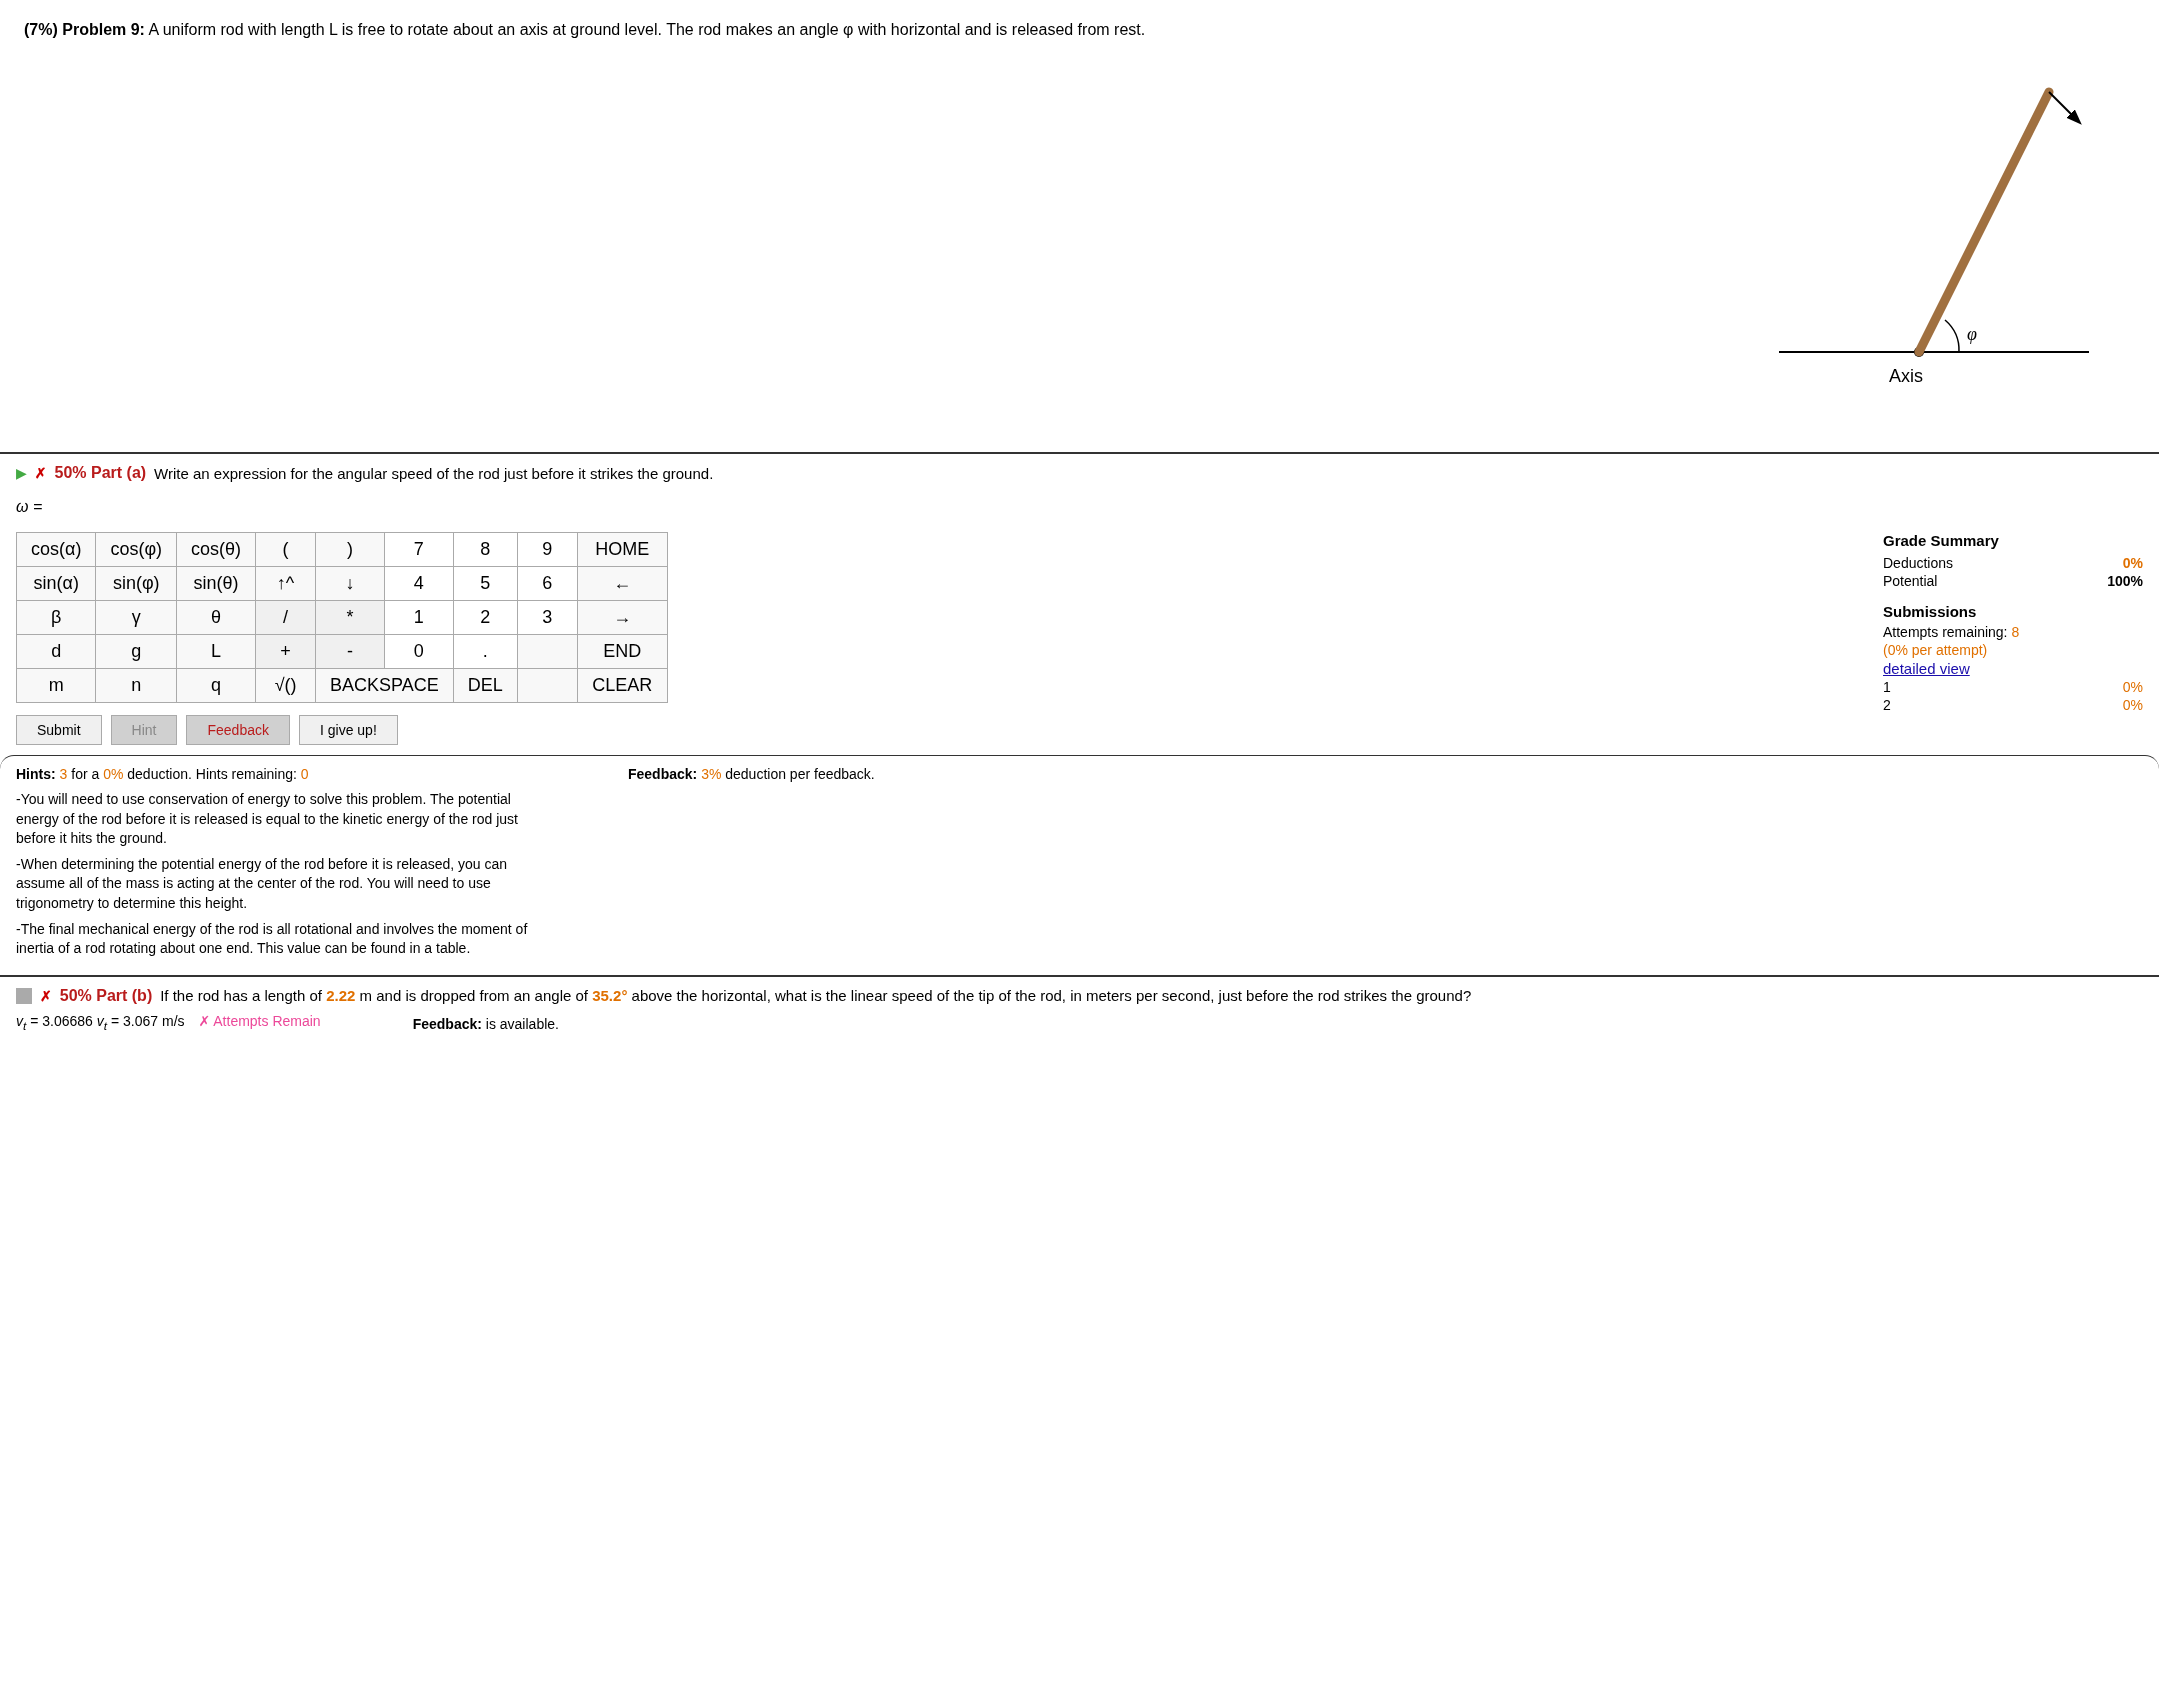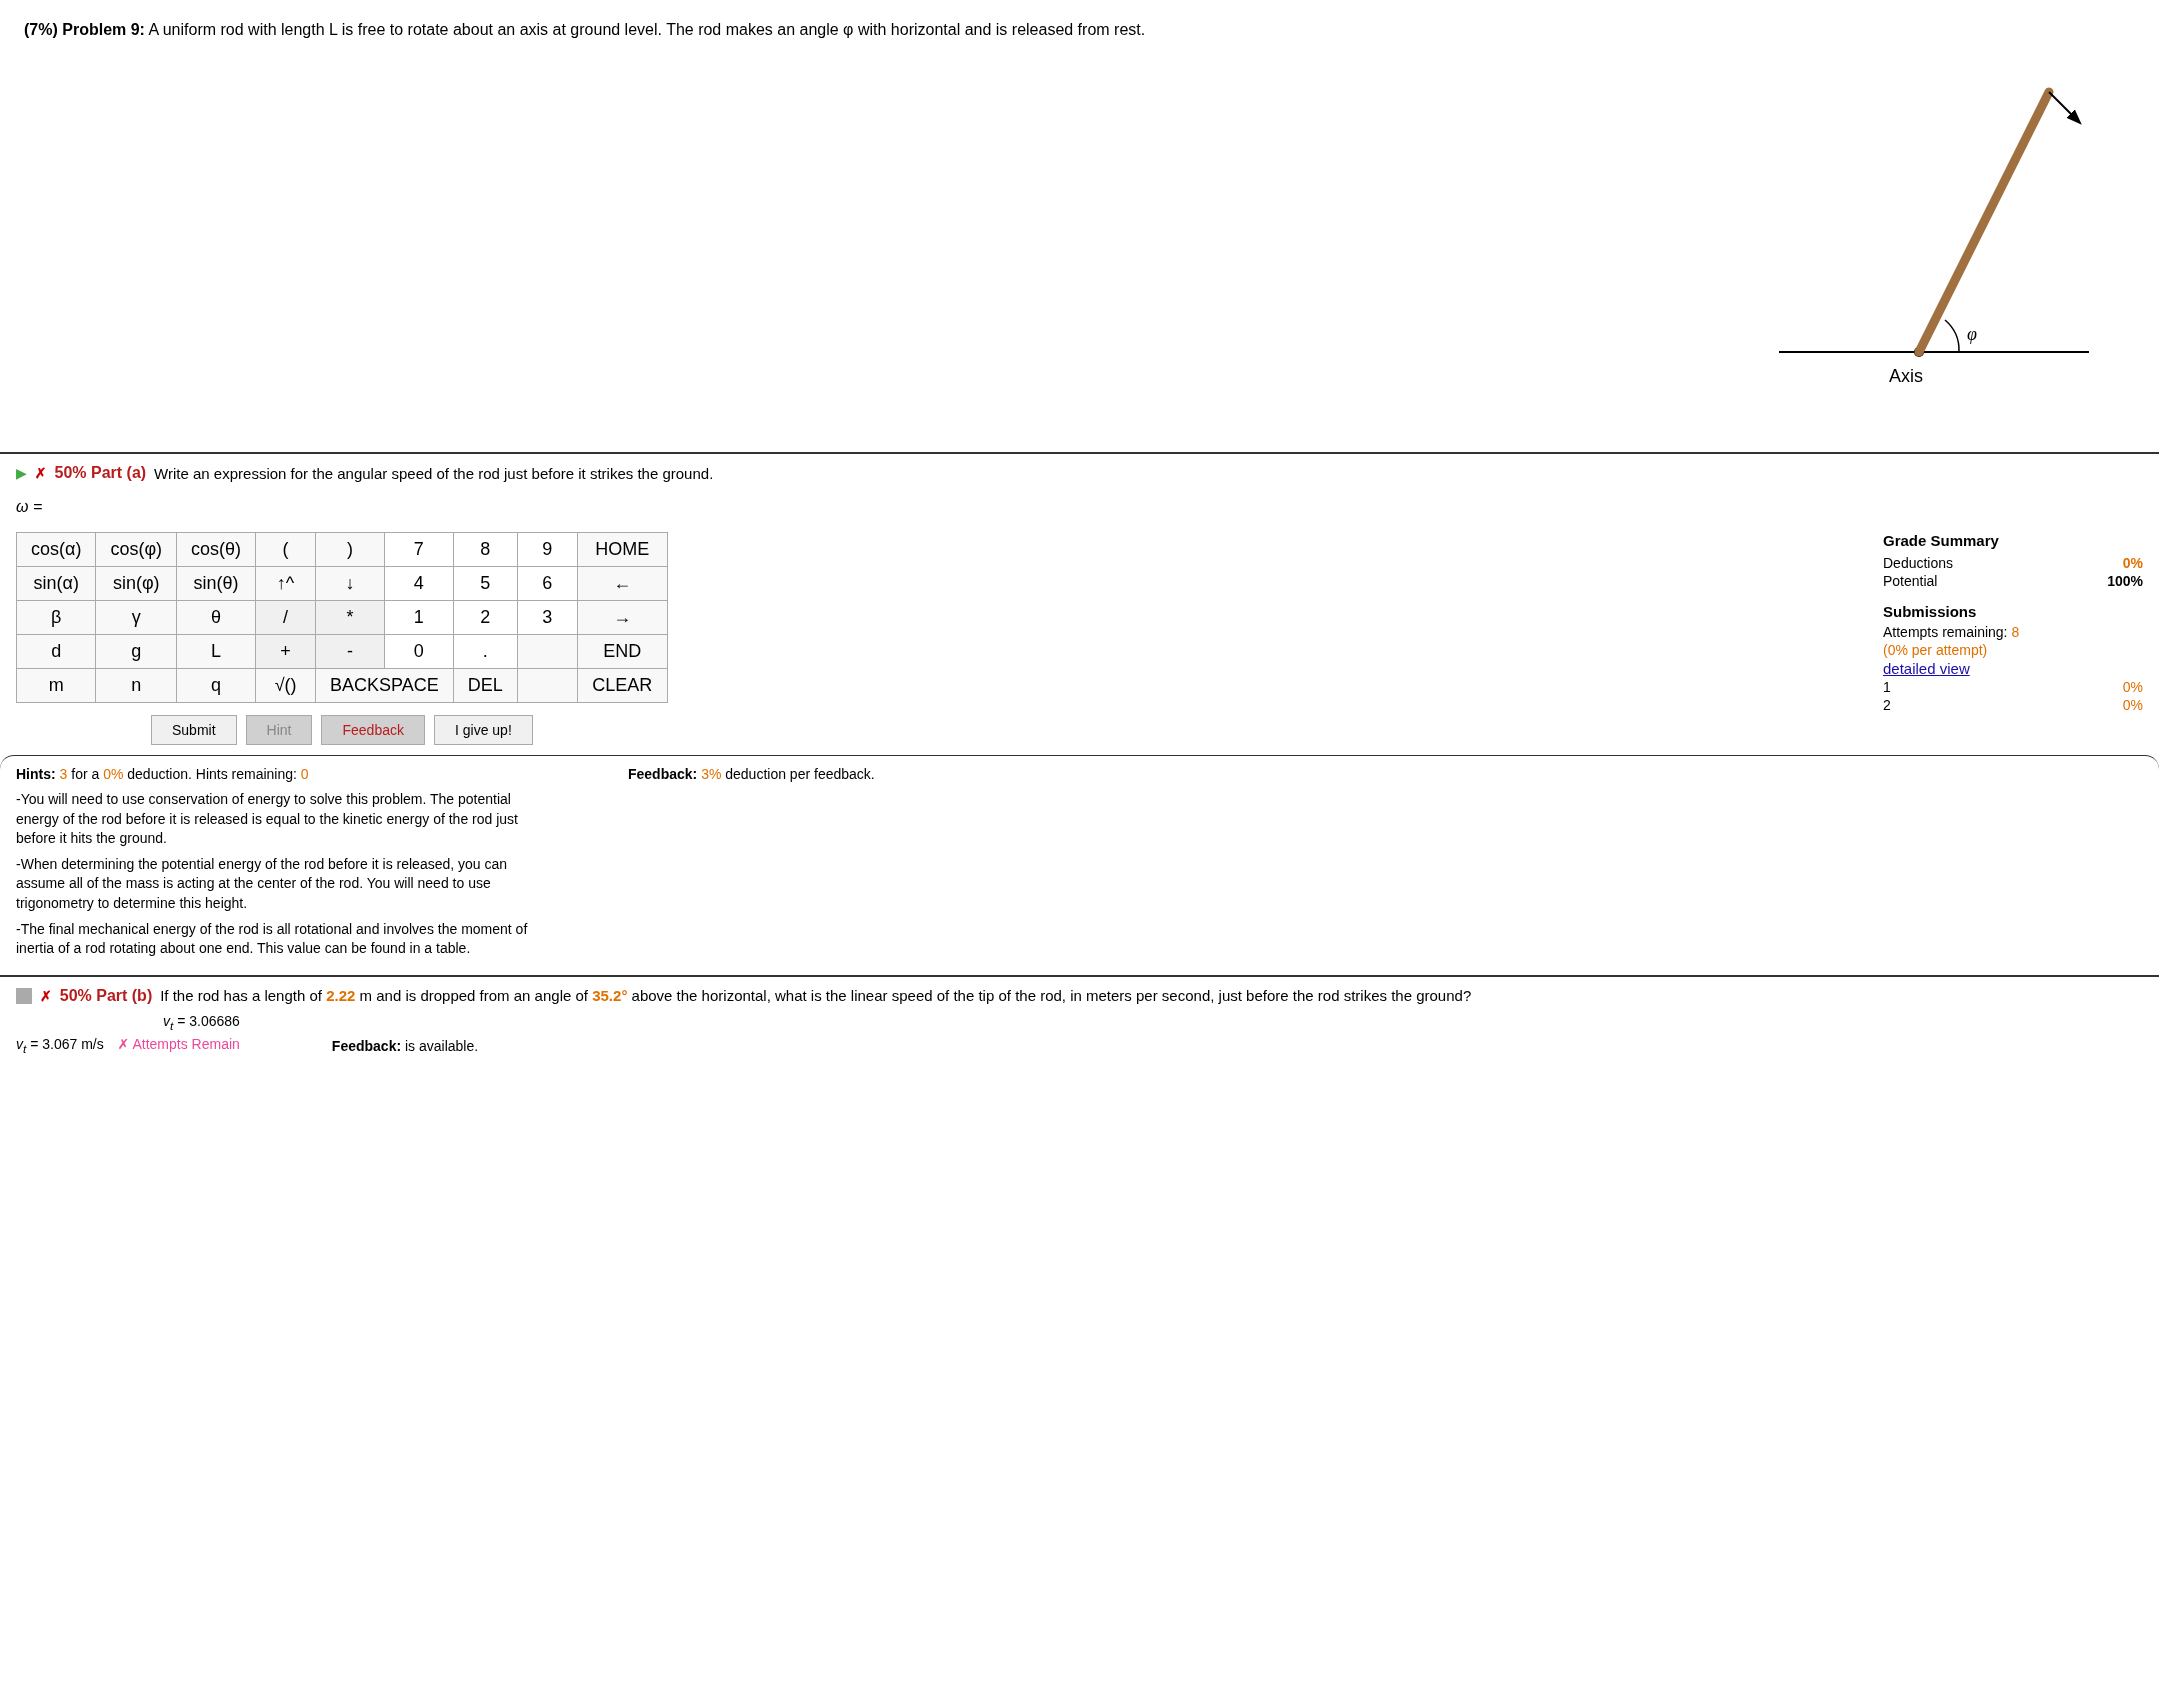--- a/index.html
+++ b/index.html
@@ -37,21 +37,21 @@
       text-align: center;
       font-size: 18px;
       cursor: pointer;
       min-width: 60px;
       background: #f8f8f8;
     }
     .calc-table td.num-key { background: #fff; }
     .calc-table td.wide { min-width: 90px; }
     .calc-table td.op { background: #f0f0f0; }
 
-    .buttons-row { display: flex; gap: 9px; margin-top: 12px; justify-content: center; }
+    .buttons-row { display: flex; gap: 9px; margin-top: 12px; justify-content: flex-start; }
     .btn { padding: 6px 20px; font-size: 14px; border: 1px solid #aaa; background: #f0f0f0; cursor: pointer; }
     .btn-submit { background: #f0f0f0; }
     .btn-hint { background: #d0d0d0; color: #888; }
     .btn-feedback { background: #d0d0d0; color: #b91c1c; }
     .btn-giveup { background: #f0f0f0; }
 
     
     .grade-summary { flex: 0 0 260px; margin-left: auto; }
     .grade-summary-title { font-weight: bold; font-size: 15px; margin-bottom: 6px; }
     .grade-row { display: flex; justify-content: space-between; font-size: 14px; margin: 2px 0; }
@@ -68,21 +68,21 @@
     .hints-section { border-top: 1px solid #333; padding: 10px 16px; display: flex; gap: 60px; font-size: 14px; border-radius: 14px; }
     .hints-label { font-weight: bold; }
     .hints-text { max-width: 520px; }
     .hints-text p { margin-bottom: 6px; font-size: 14px; line-height: 1.4; }
     .feedback-label { font-weight: bold; padding-left: 32px; }
 
     
     .part-b-section { border-top: 2px solid #333; padding: 10px 16px; }
     .part-b-header { display: flex; align-items: center; gap: 8px; font-size: 15px; margin-bottom: 8px; }
     .part-b-answers { font-size: 14px; display: flex; gap: 60px; }
-    .answer-col { display: flex; flex-direction: column; gap: 4px; text-align: right; }
+    .answer-col { display: flex; flex-direction: row; gap: 4px; }
     .attempts-remain { color: #ec4899; font-weight: normal; }
     .highlight-orange { color: #e07000; font-weight: bold; }
   </style>
 </head>
 <body>
 <div class="main-container">
 
 <div class="problem-header">
   <span class="bold">(7%)</span>
   <span class="bold">Problem 9:</span>

